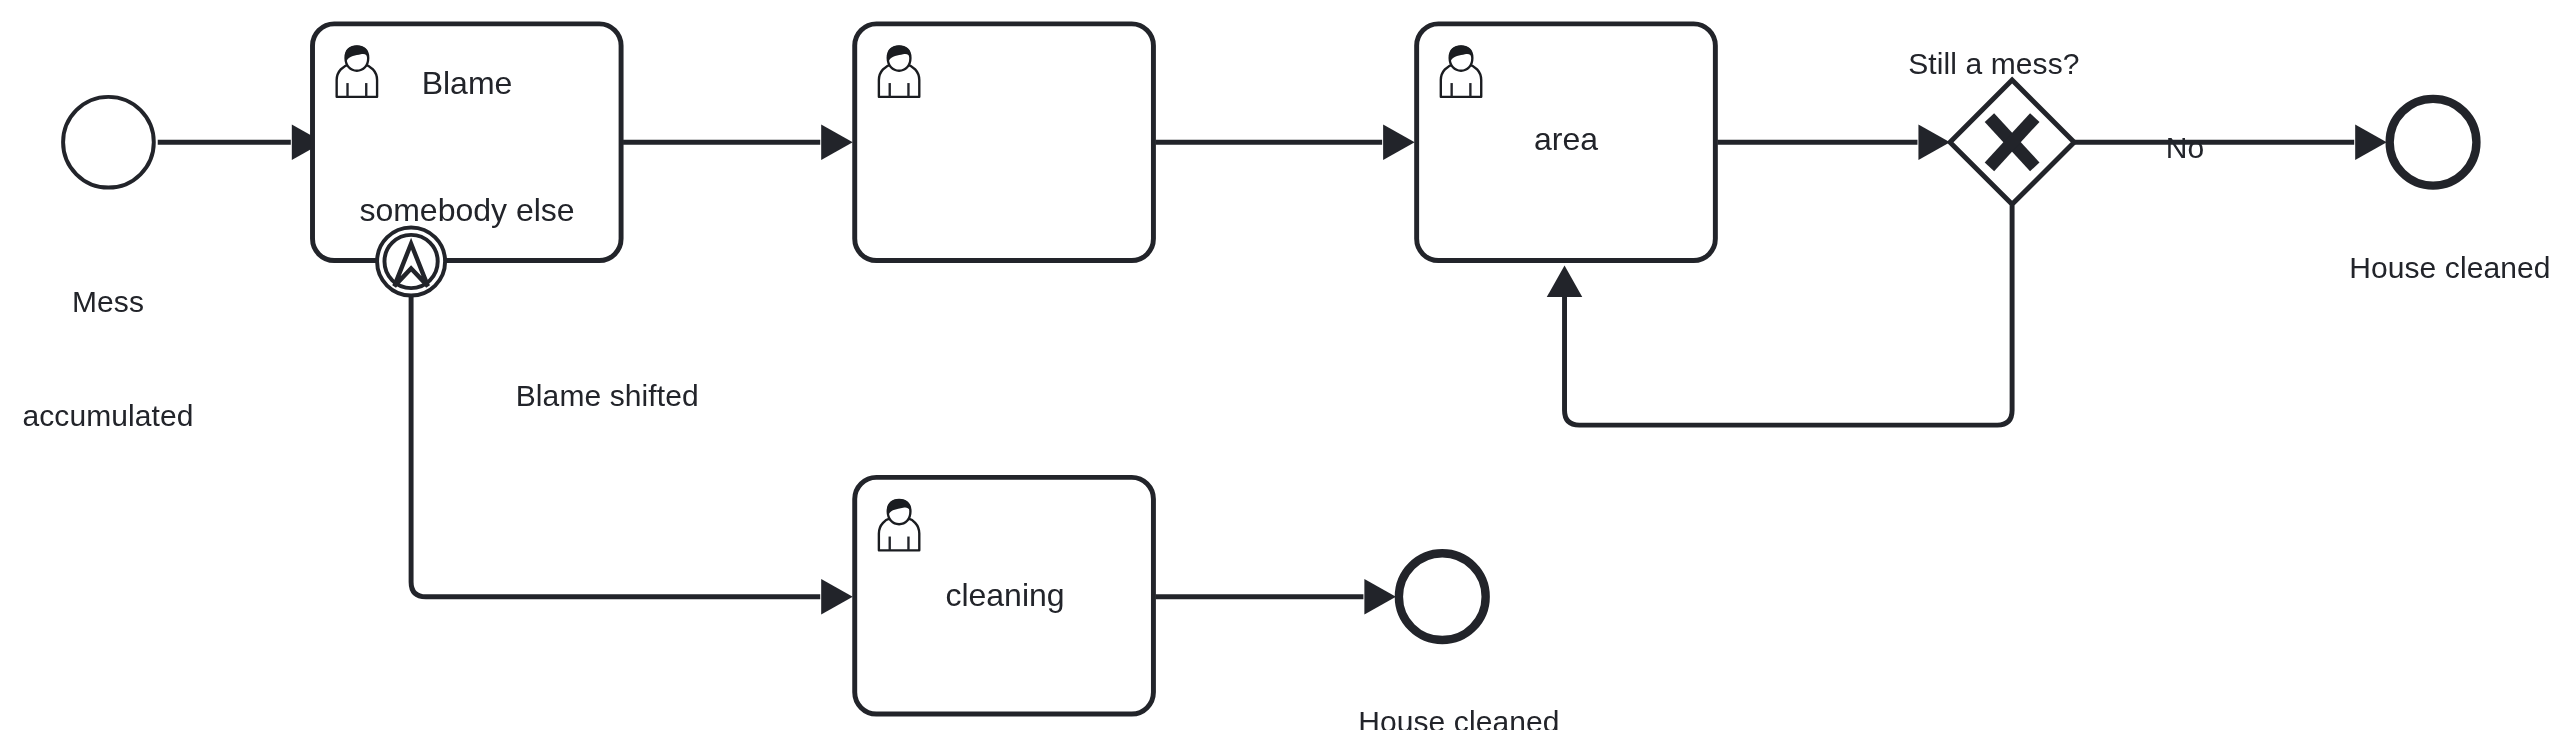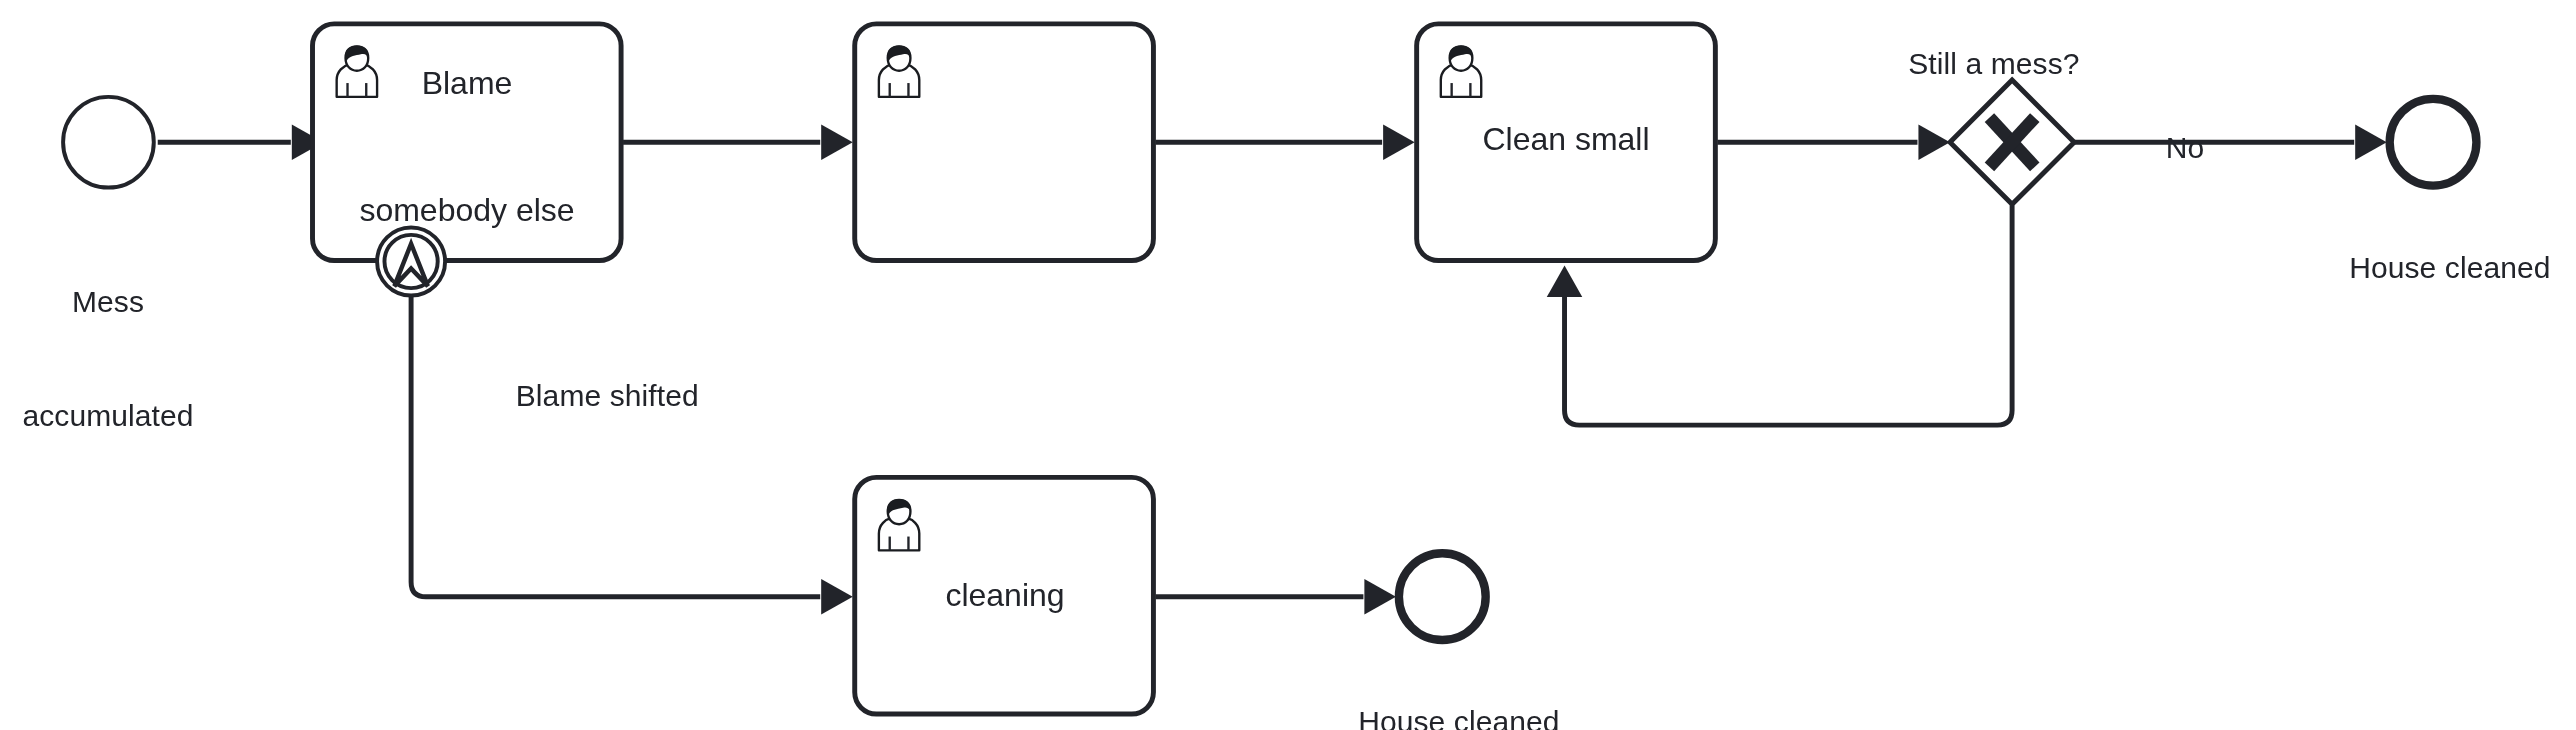--- a/index.html
+++ b/index.html
@@ -242,21 +242,21 @@
     <div>accumulated</div>
   </div>
 
   <div class="task-label" style="left:467px; top:147px; width:296px;">
     <div>Blame</div>
     <div>somebody else</div>
   </div>
 
 
   <div class="task-label" style="left:1566px; top:140px; width:286px;">
-    <div>Clean small</div>
+    <div>area</div>
   </div>
 
   <div class="task-label" style="left:1005px; top:596px; width:286px;">
     <div>cleaning</div>
   </div>
 
   <div class="lbl lbl-left" style="left:482px; top:339px;">
     <span>Blame shifted</span>
   </div>
 

